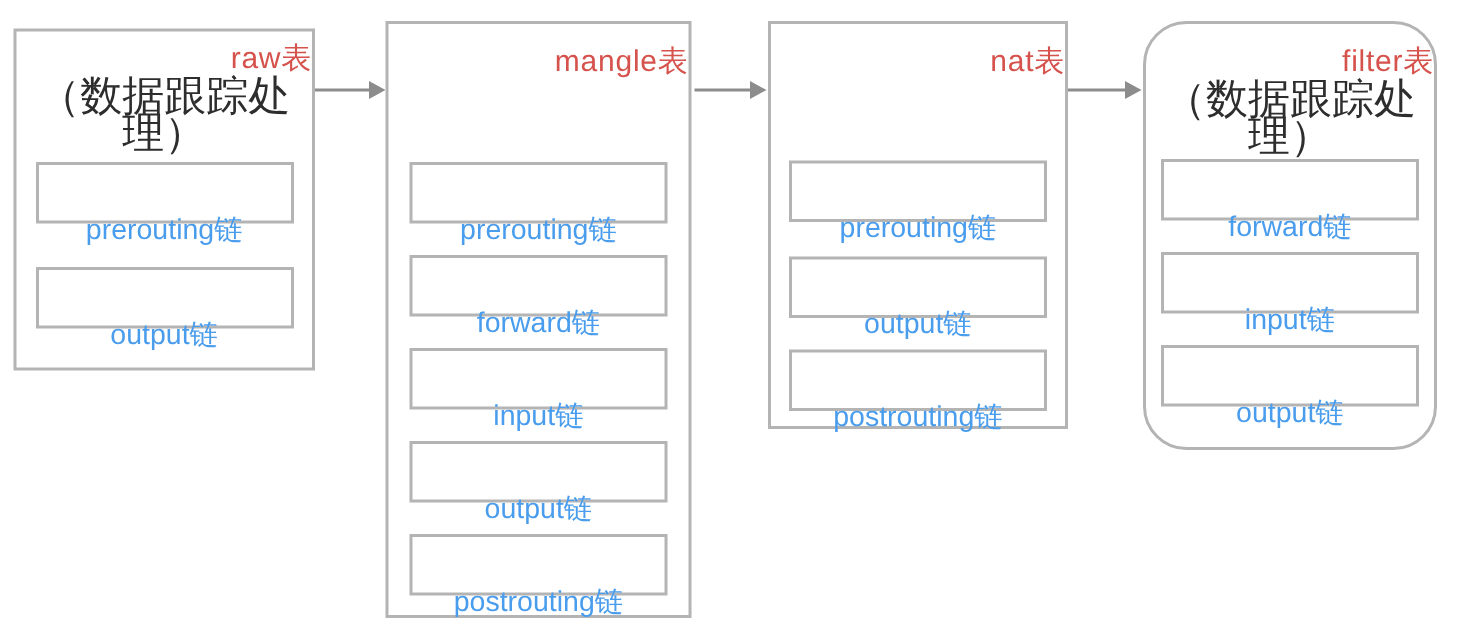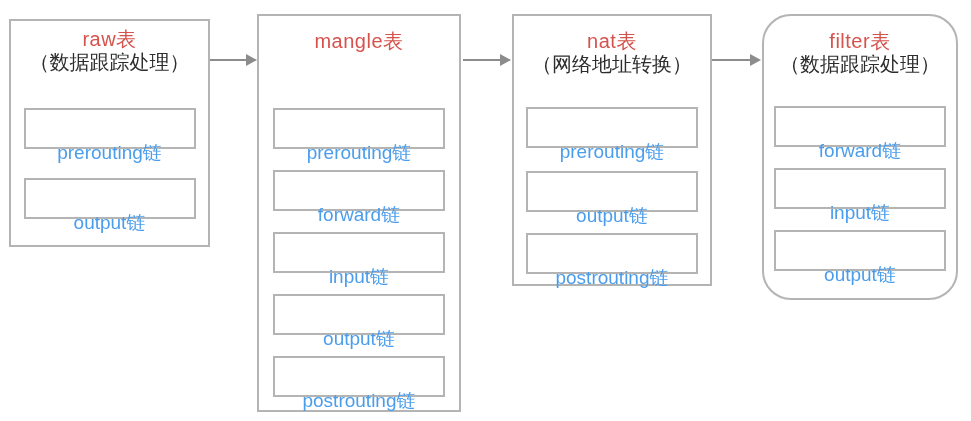--- a/index.html
+++ b/index.html
@@ -24,26 +24,26 @@
     box-sizing: border-box;
     border: 2px solid var(--border-color);
     background: var(--bg-color);
     text-align: center;
   }
   .table-name {
     font-size: 20px;
     line-height: 23px;
     color: var(--name-color);
     letter-spacing: 0.5px;
+    text-align: right;
   }
   .table-subtitle {
-    font-size: 20px;
+    font-size: 28px;
     line-height: 25px;
     color: var(--subtitle-color);
-    font-family: Liberation Mono, monospace;
   }
   .mt7  { margin-top: 7px; }
   .mt14 { margin-top: 14px; }
   .chain {
     position: absolute;
     left: 50%;
     transform: translateX(-50%);
     width: 172px;
     height: 41px;
     box-sizing: border-box;
@@ -111,21 +111,20 @@
     </div>
     <div class="chain" style="top:340px;">
       <span>postrouting链</span>
     </div>
   </div>
 
   <div class="arrow" style="left:463px; width:38px;"></div>
 
   <div class="table-box" style="left:512px; top:14px; width:200px; height:272px;">
     <div class="table-name mt14">nat表</div>
-    <div class="table-subtitle">（网络地址转换）</div>
     <div class="chain" style="top:91px;">
       <span>prerouting链</span>
     </div>
     <div class="chain" style="top:155px;">
       <span>output链</span>
     </div>
     <div class="chain" style="top:217px;">
       <span>postrouting链</span>
     </div>
   </div>

